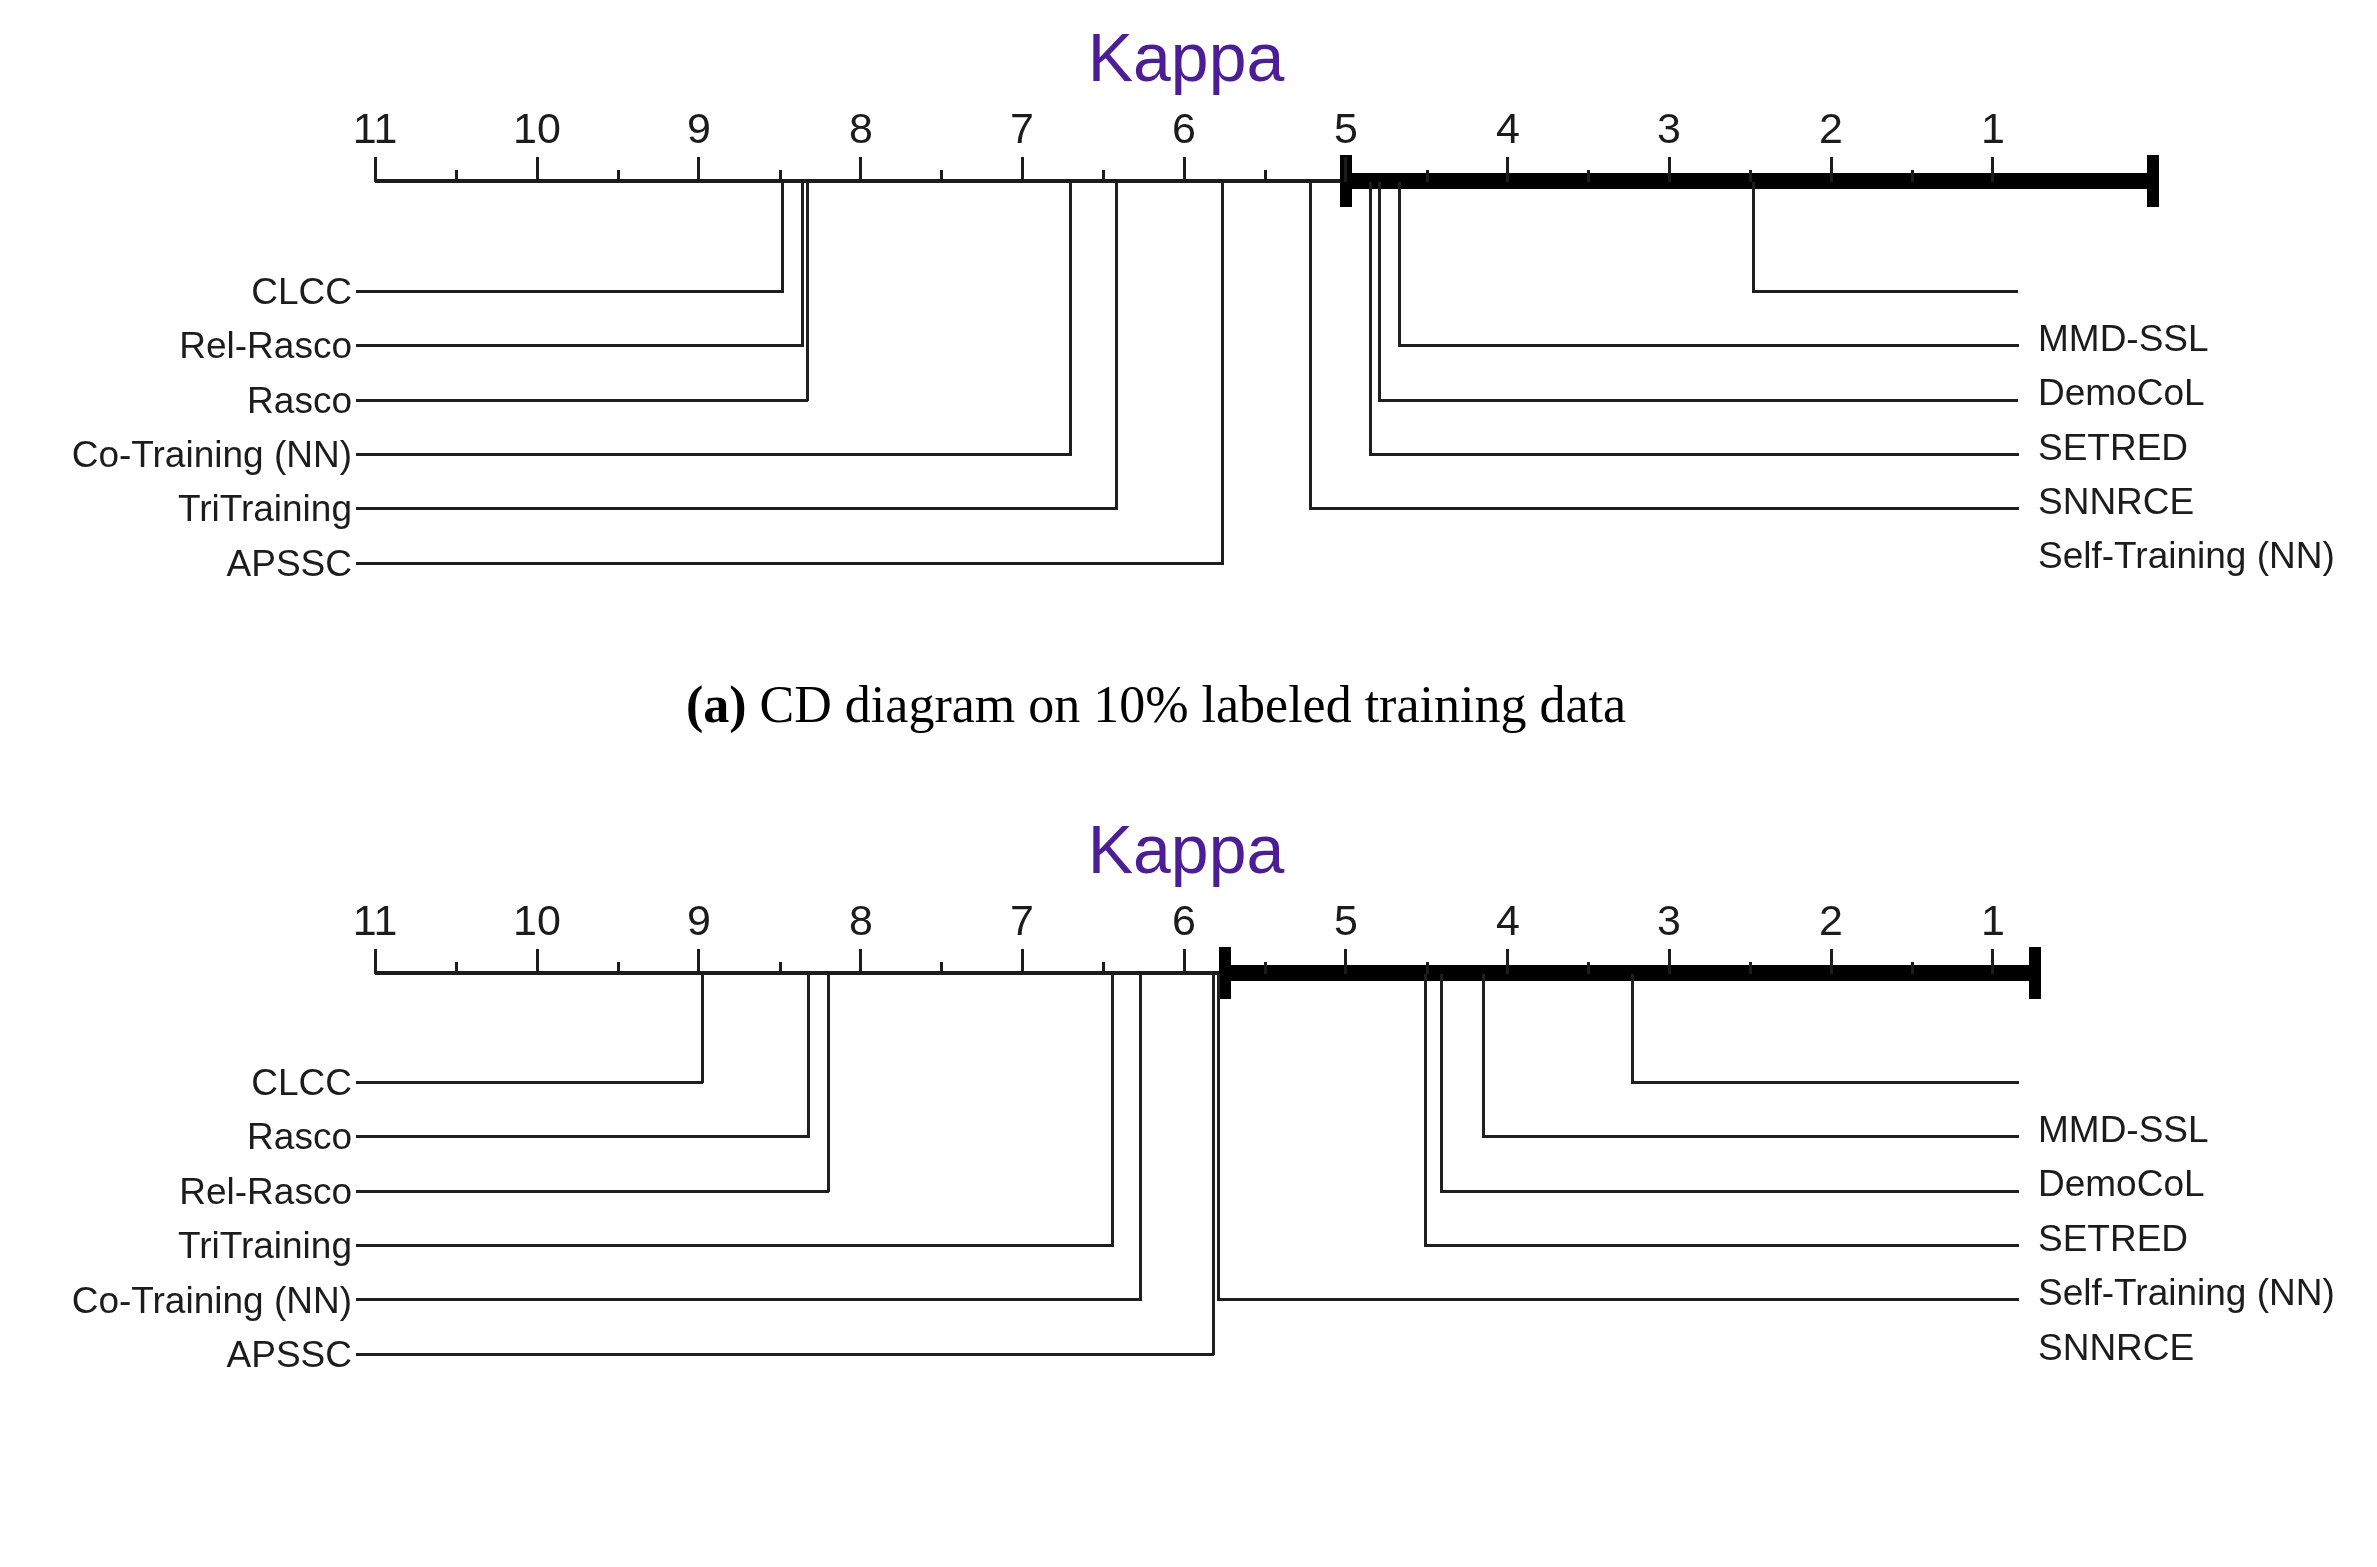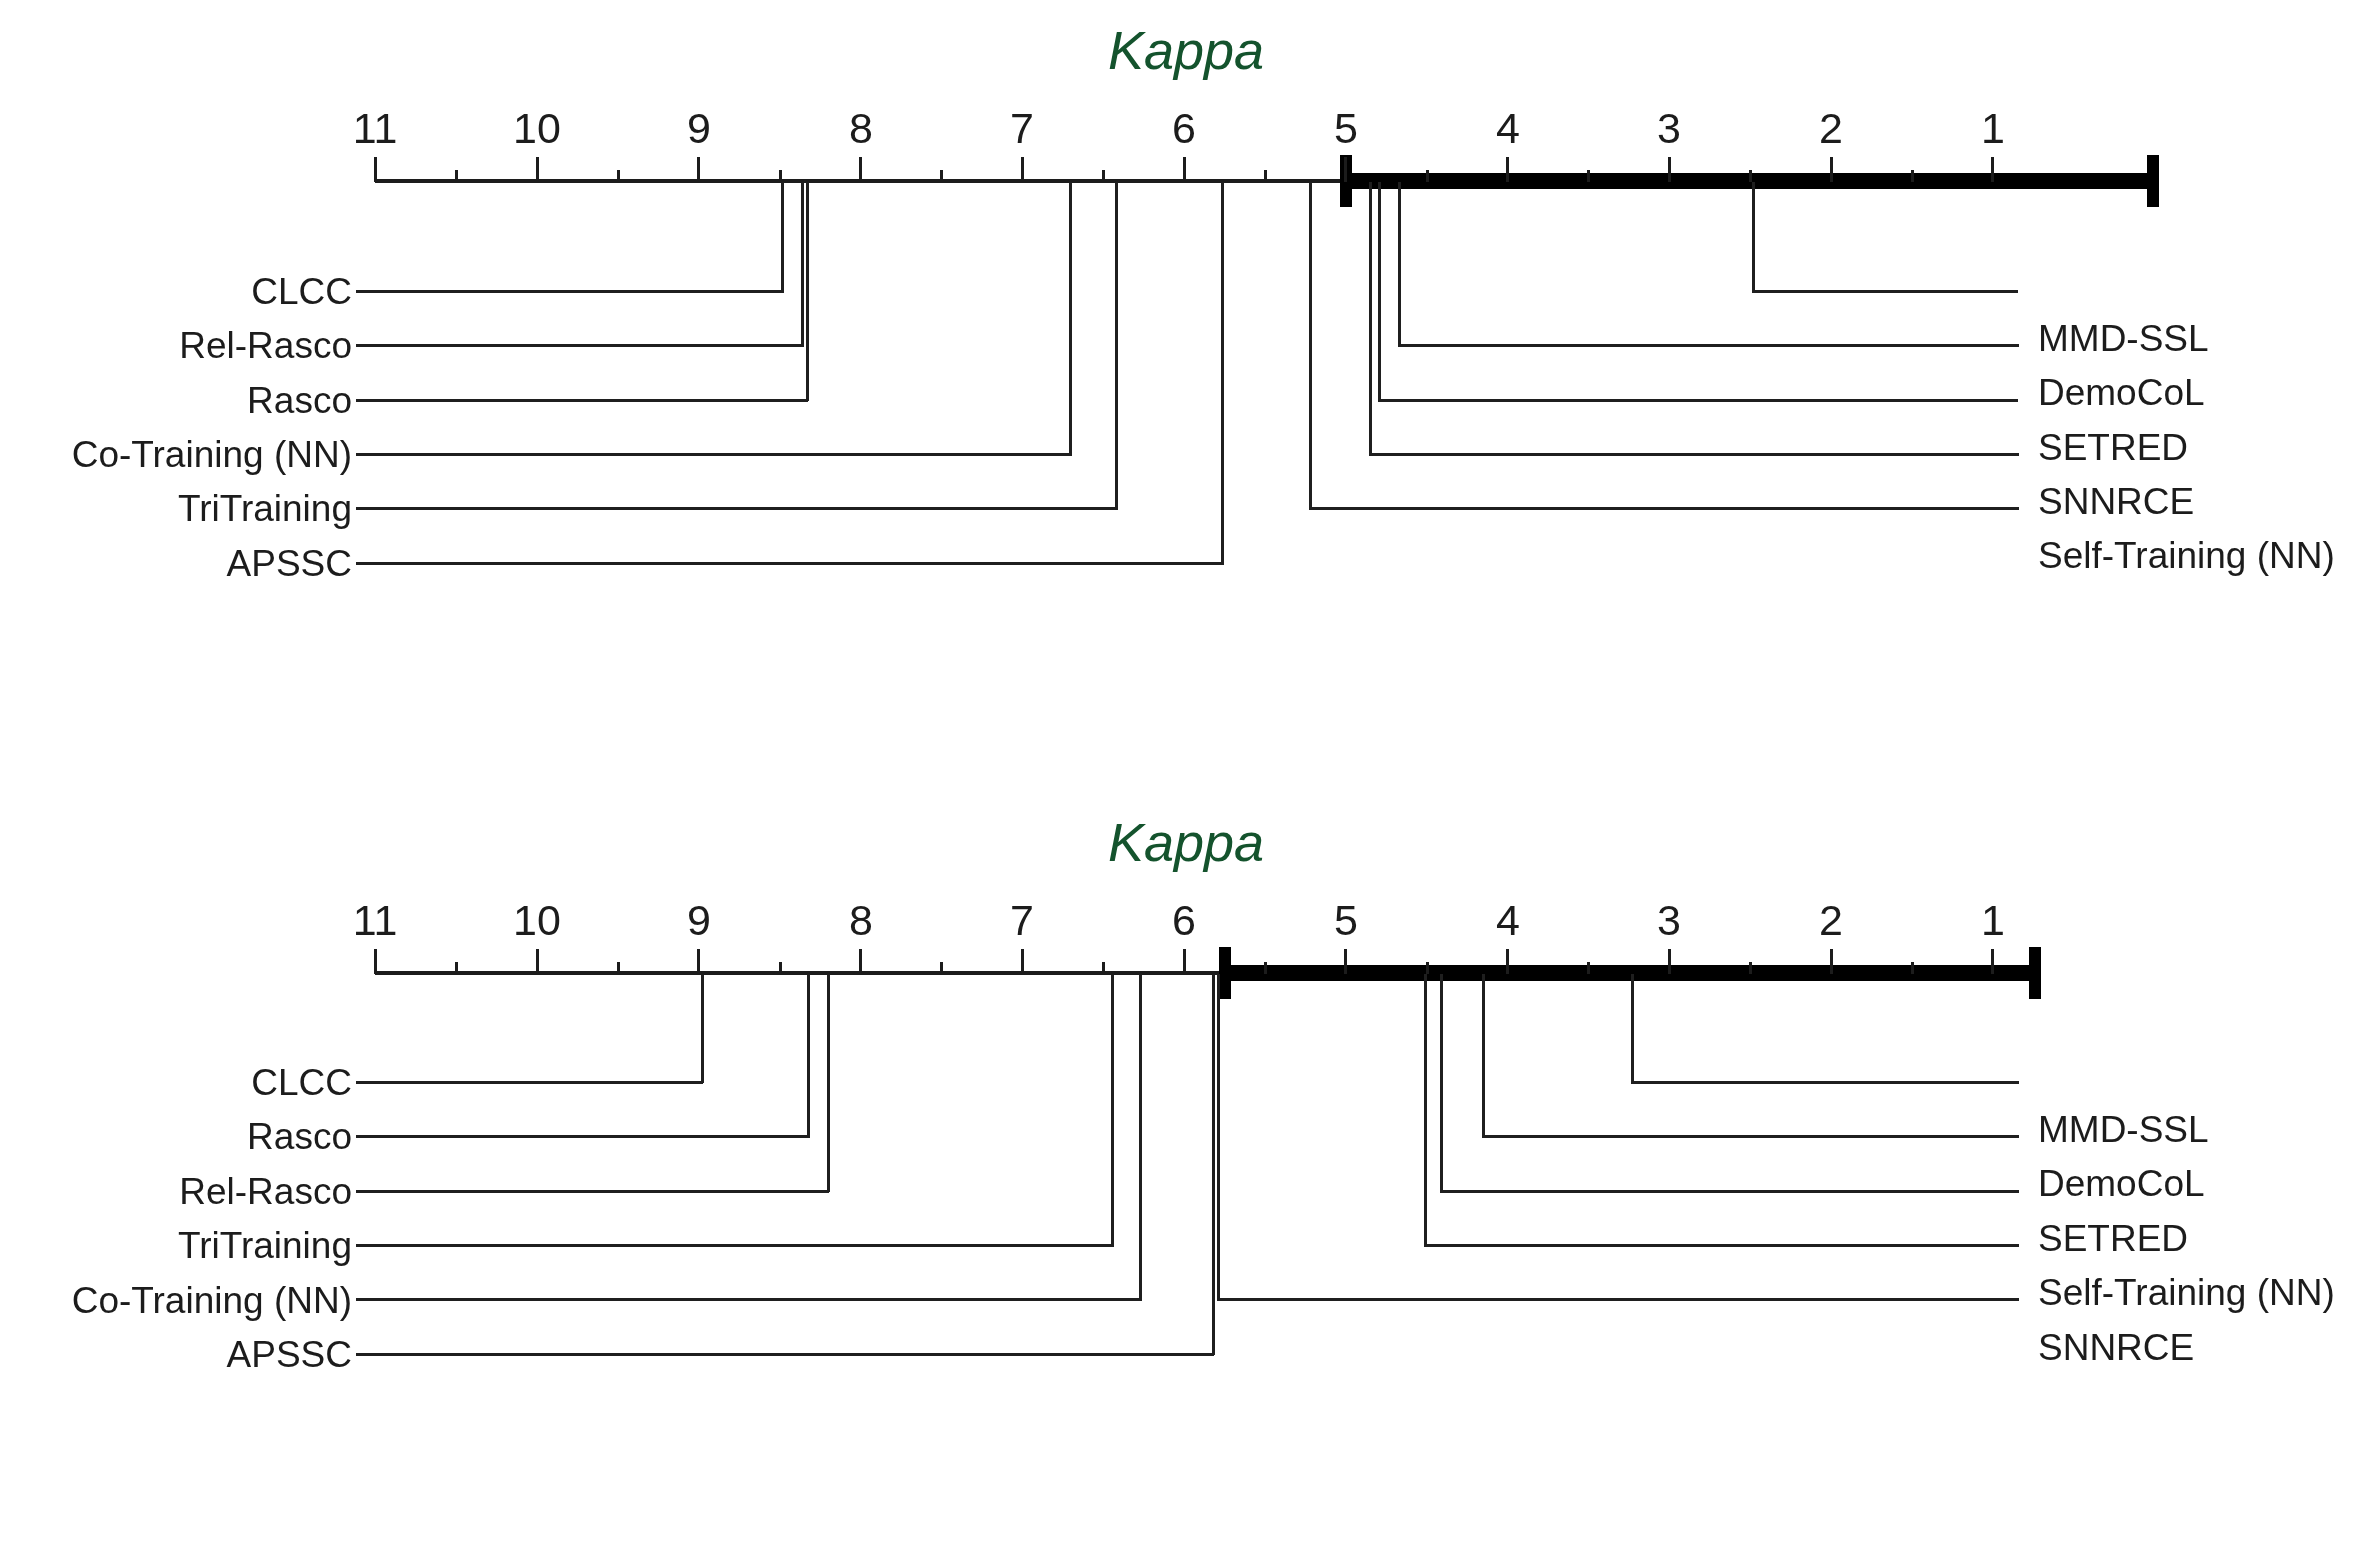--- a/index.html
+++ b/index.html
@@ -8,25 +8,24 @@
     width: 2377px;
     height: 1567px;
     background: #ffffff;
     font-family: "Liberation Sans", sans-serif;
     color: #111111;
     overflow: hidden;
   }
   .cd-title {
     position: absolute;
     transform: translateX(-50%);
-    font-size: 54px;
-    line-height: 1.0;
-    color: #14532d;
+    font-size: 68px;
+    line-height: 1.0;
+    color: #4c1d95;
     white-space: nowrap;
-    font-style: italic;
   }
   .axis-line { position: absolute; background: #1c1c1c; height: 4.1px; z-index: 1; }
   .tick { position: absolute; background: #1c1c1c; z-index: 3; }
   .tick-label {
     position: absolute;
     transform: translateX(-50%);
     font-size: 43px;
     line-height: 1.0;
     color: #1c1c1c;
   }
@@ -195,15 +194,19 @@
       <div class="m-line" style="left: 1440px; top: 1190px; width: 579px; height: 2.5px;"></div>
       <div class="m-line" style="left: 1440px; top: 974px; width: 2.5px; height: 218px;"></div>
       <div class="m-label right-side" style="left: 2038px; top: 1227px;">Self-Training (NN)</div>
       <div class="m-line" style="left: 1424px; top: 1244px; width: 595px; height: 2.5px;"></div>
       <div class="m-line" style="left: 1424px; top: 974px; width: 2.5px; height: 273px;"></div>
       <div class="m-label right-side" style="left: 2038px; top: 1282px;">SNNRCE</div>
       <div class="m-line" style="left: 1217px; top: 1298px; width: 802px; height: 2.5px;"></div>
       <div class="m-line" style="left: 1217px; top: 974px; width: 2.5px; height: 327px;"></div>
     </div>
 
+  <div class="caption" style="left:1156px; top:679px;">
+    <span class="cap-label">(a)</span>
+    <span class="cap-text">CD diagram on 10% labeled training data</span>
+  </div>
 
 </div>
 
 
 </body></html>

